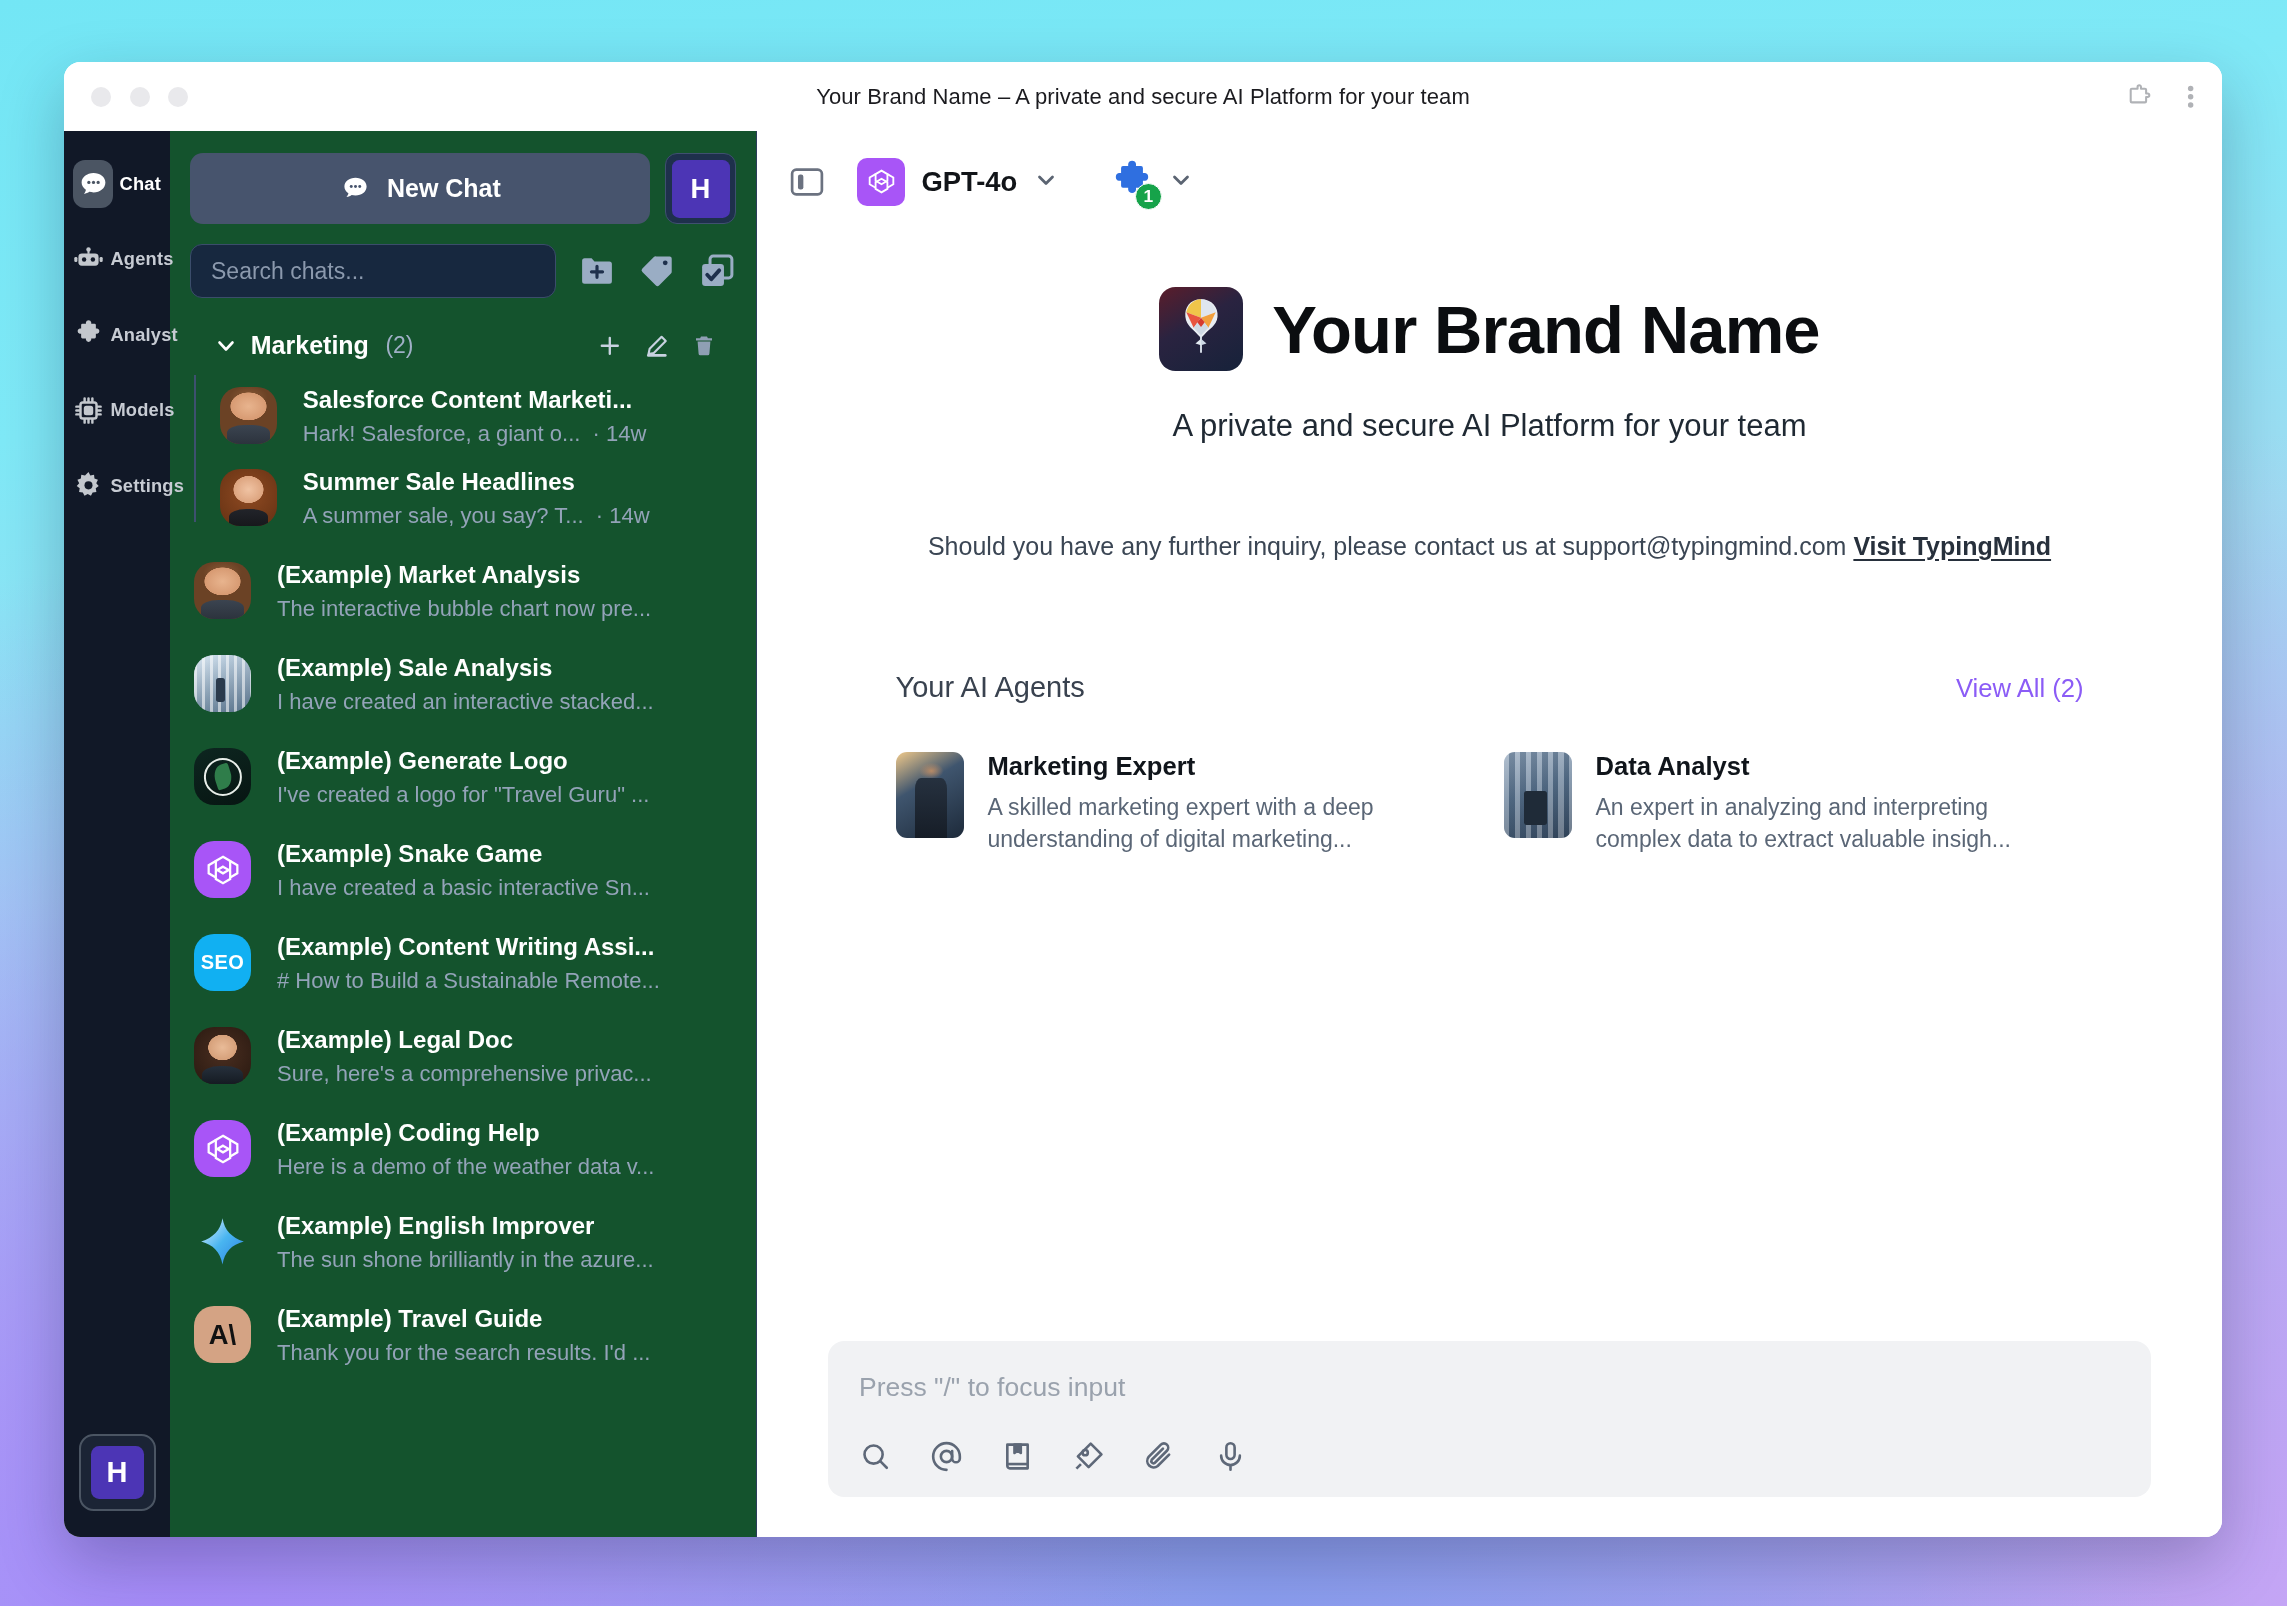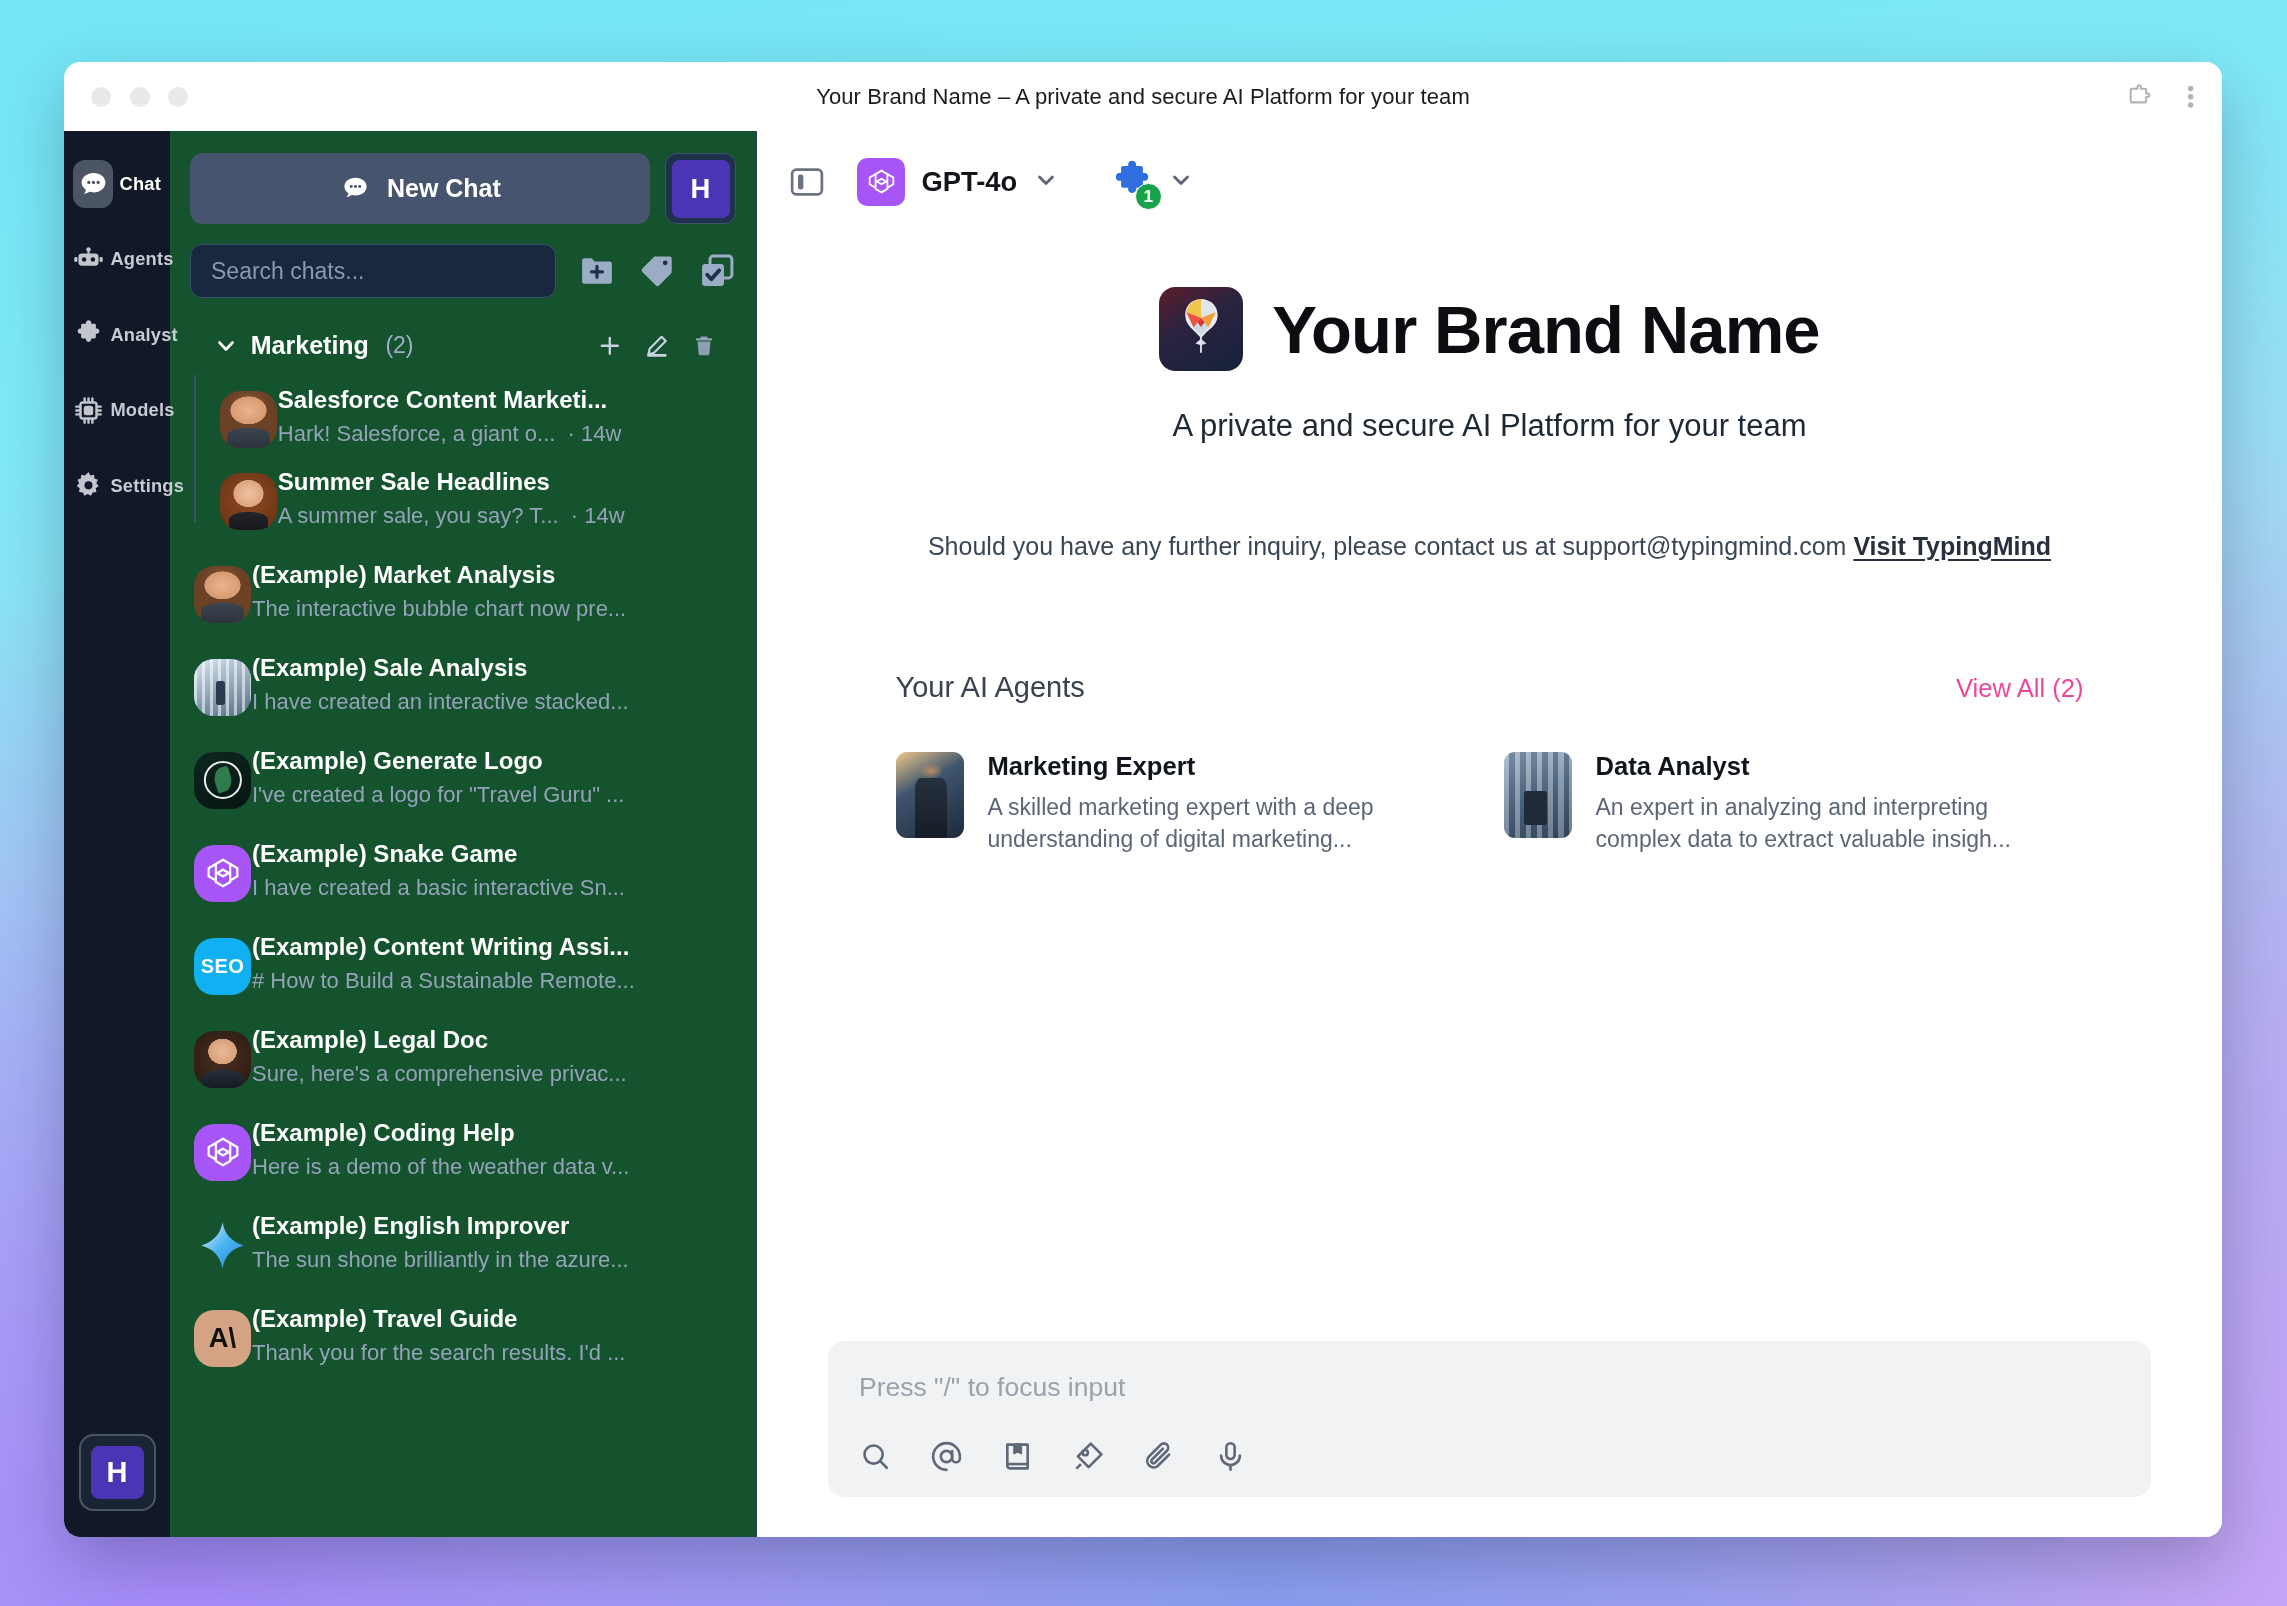--- a/index.html
+++ b/index.html
@@ -156,21 +156,21 @@
   .folder-actions { margin-left: auto; display: flex; gap: 22px; align-items: center; }
 
   .chatlist { flex: 1; overflow: hidden; padding-bottom: 9.1px; }
   .group-wrap { position: relative; padding-left: 37px; margin-top: 14.6px; }
   .group-wrap::before {
     content: ""; position: absolute;
     left: 24px; top: 0; bottom: 16.4px;
     width: 1.8px; background: #3e5070;
   }
   .chat-item {
-    display: flex; gap: 1px; align-items: flex-end;
+    display: flex; gap: 26px; align-items: center;
     padding: 9.1px 18.3px 9.1px 12.8px;
     cursor: pointer;
   }
   .chat-item.plain { padding-left: 24px; margin-top: 11px; }
   .thumb {
     width: 57px; height: 57px; flex: 0 0 57px;
     border-radius: 20px;
     overflow: hidden;
     display: flex; align-items: center; justify-content: center;
     font-weight: 700;
@@ -317,21 +317,21 @@
     font-size: 25px; color: #3b4654;
   }
   .contact a {
     color: #27303c; font-weight: 700; text-decoration: underline;
     text-underline-offset: 3.7px; cursor: pointer;
   }
 
   .agents { max-width: 1188px; margin: 110px auto 0; }
   .agents-head { display: flex; align-items: baseline; justify-content: space-between; }
   .agents-title { font-size: 29px; color: #39424f; }
-  .agents-viewall { font-size: 25.6px; color: #ec4899; cursor: pointer; }
+  .agents-viewall { font-size: 25.6px; color: #8b5cf6; cursor: pointer; }
   .agents-grid {
     display: grid; grid-template-columns: 1fr 1fr;
     gap: 55px 28px;
     margin-top: 48px;
   }
   .agent-card { display: flex; gap: 24px; align-items: flex-start; cursor: pointer; }
   .agent-thumb {
     width: 68px; height: 86px; flex: 0 0 68px;
     border-radius: 11px; overflow: hidden;
   }

